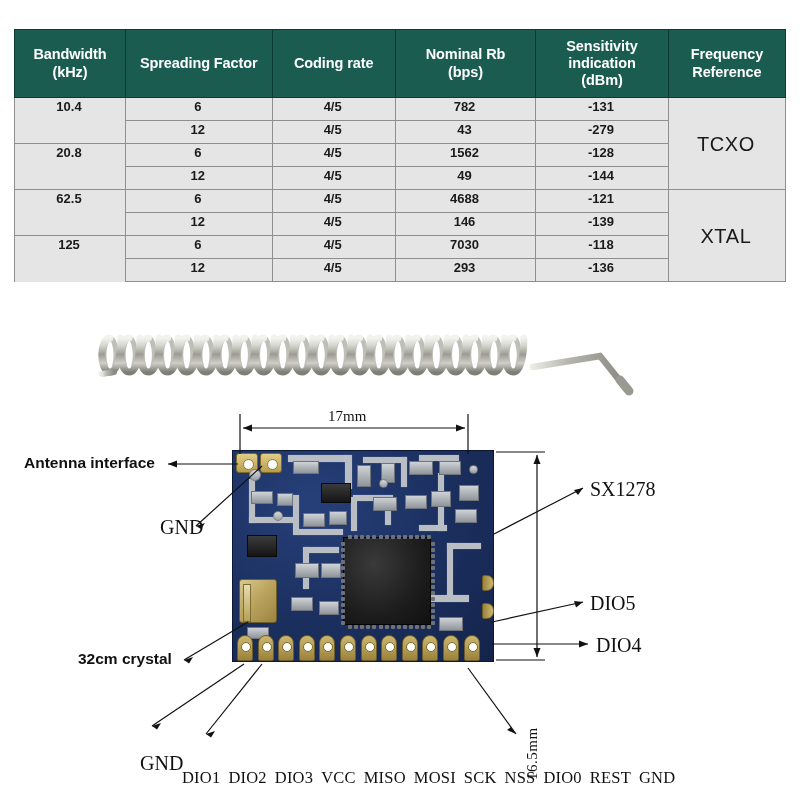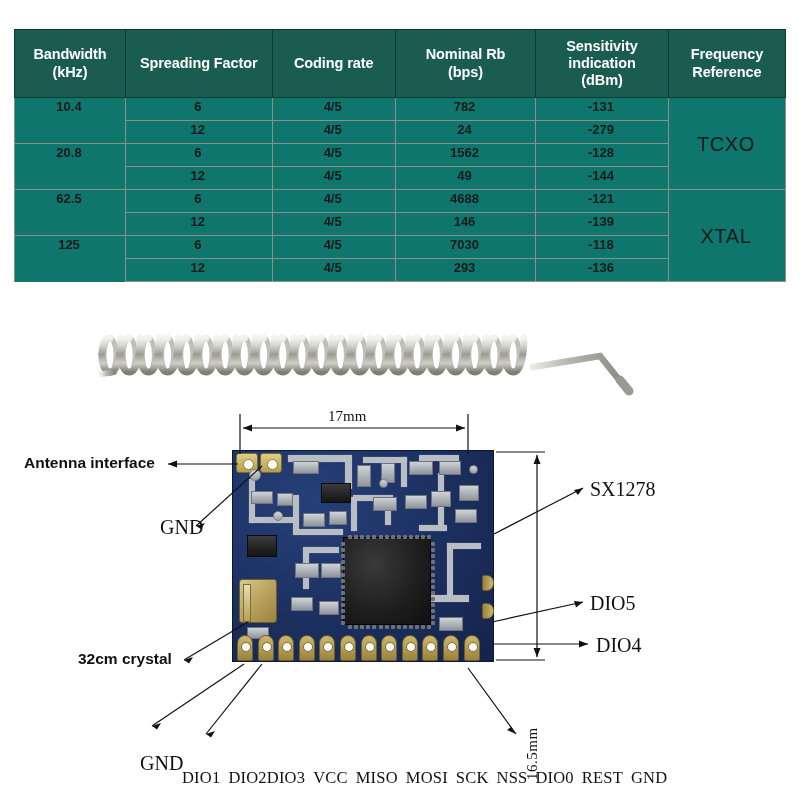--- a/index.html
+++ b/index.html
@@ -38,21 +38,21 @@
   }
   table.spec td {
     border: 1px solid #8e8e8e;
     text-align: center;
     vertical-align: top;
     font-size: 13px;
     font-weight: bold;
     color: #1a1a1a;
     height: 23px;
     padding: 1px 4px 0 2px;
-    background: #0f766e;
+    background: #e5e5e5;
   }
   table.spec td.bw {
     vertical-align: top;
     border-bottom: none;
   }
   table.spec td.freq {
     vertical-align: middle;
     font-weight: normal;
     font-size: 20px;
     letter-spacing: 0.6px;
@@ -248,21 +248,21 @@
           <td>6</td>
           <td>4/5</td>
           <td>782</td>
           <td>-131</td>
           <td class="freq" rowspan="4">TCXO</td>
         </tr>
         <tr>
           <td class="bw" style="border-top: none;"></td>
           <td>12</td>
           <td>4/5</td>
-          <td>24</td>
+          <td>43</td>
           <td>-279</td>
         </tr>
         <tr>
           <td class="bw">20.8</td>
           <td>6</td>
           <td>4/5</td>
           <td>1562</td>
           <td>-128</td>
         </tr>
         <tr>
@@ -554,21 +554,21 @@
   <div class="lbl sans" style="left:78px; top:368px;">32cm crystal</div>
   <div class="lbl" style="left:590px; top:196px;">SX1278</div>
   <div class="lbl" style="left:590px; top:310px;">DIO5</div>
   <div class="lbl" style="left:596px; top:352px;">DIO4</div>
   <div class="lbl" style="left:140px; top:470px;">GND</div>
   <div class="lbl" style="left:328px; top:126px; font-size:15px;">17mm</div>
   <div id="dim-v-label">16.5mm</div>
 
   <div id="pin-labels" style="position: absolute; left: 182px; top: 486px; display: flex;">
       <span class="lbl pin" style="position: static; margin-right: 8px;">DIO1</span>
-      <span class="lbl pin" style="position: static; ">DIO2</span>
+      <span class="lbl pin" style="position: static; margin-right: 8px;">DIO2</span>
       <span class="lbl pin" style="position: static; margin-right: 8px; text-align: right;">DIO3</span>
       <span class="lbl pin" style="position: static; margin-right: 8px;">VCC</span>
       <span class="lbl pin" style="position: static; margin-right: 8px; text-align: right;">MISO</span>
       <span class="lbl pin" style="position: static; margin-right: 8px;">MOSI</span>
       <span class="lbl pin" style="position: static; margin-right: 8px;">SCK</span>
       <span class="lbl pin" style="position: static; margin-right: 8px;">NSS</span>
       <span class="lbl pin" style="position: static; margin-right: 8px;">DIO0</span>
       <span class="lbl pin" style="position: static; margin-right: 8px;">REST</span>
       <span class="lbl pin" style="position: static; margin-right: 8px;">GND</span>
     </div>

